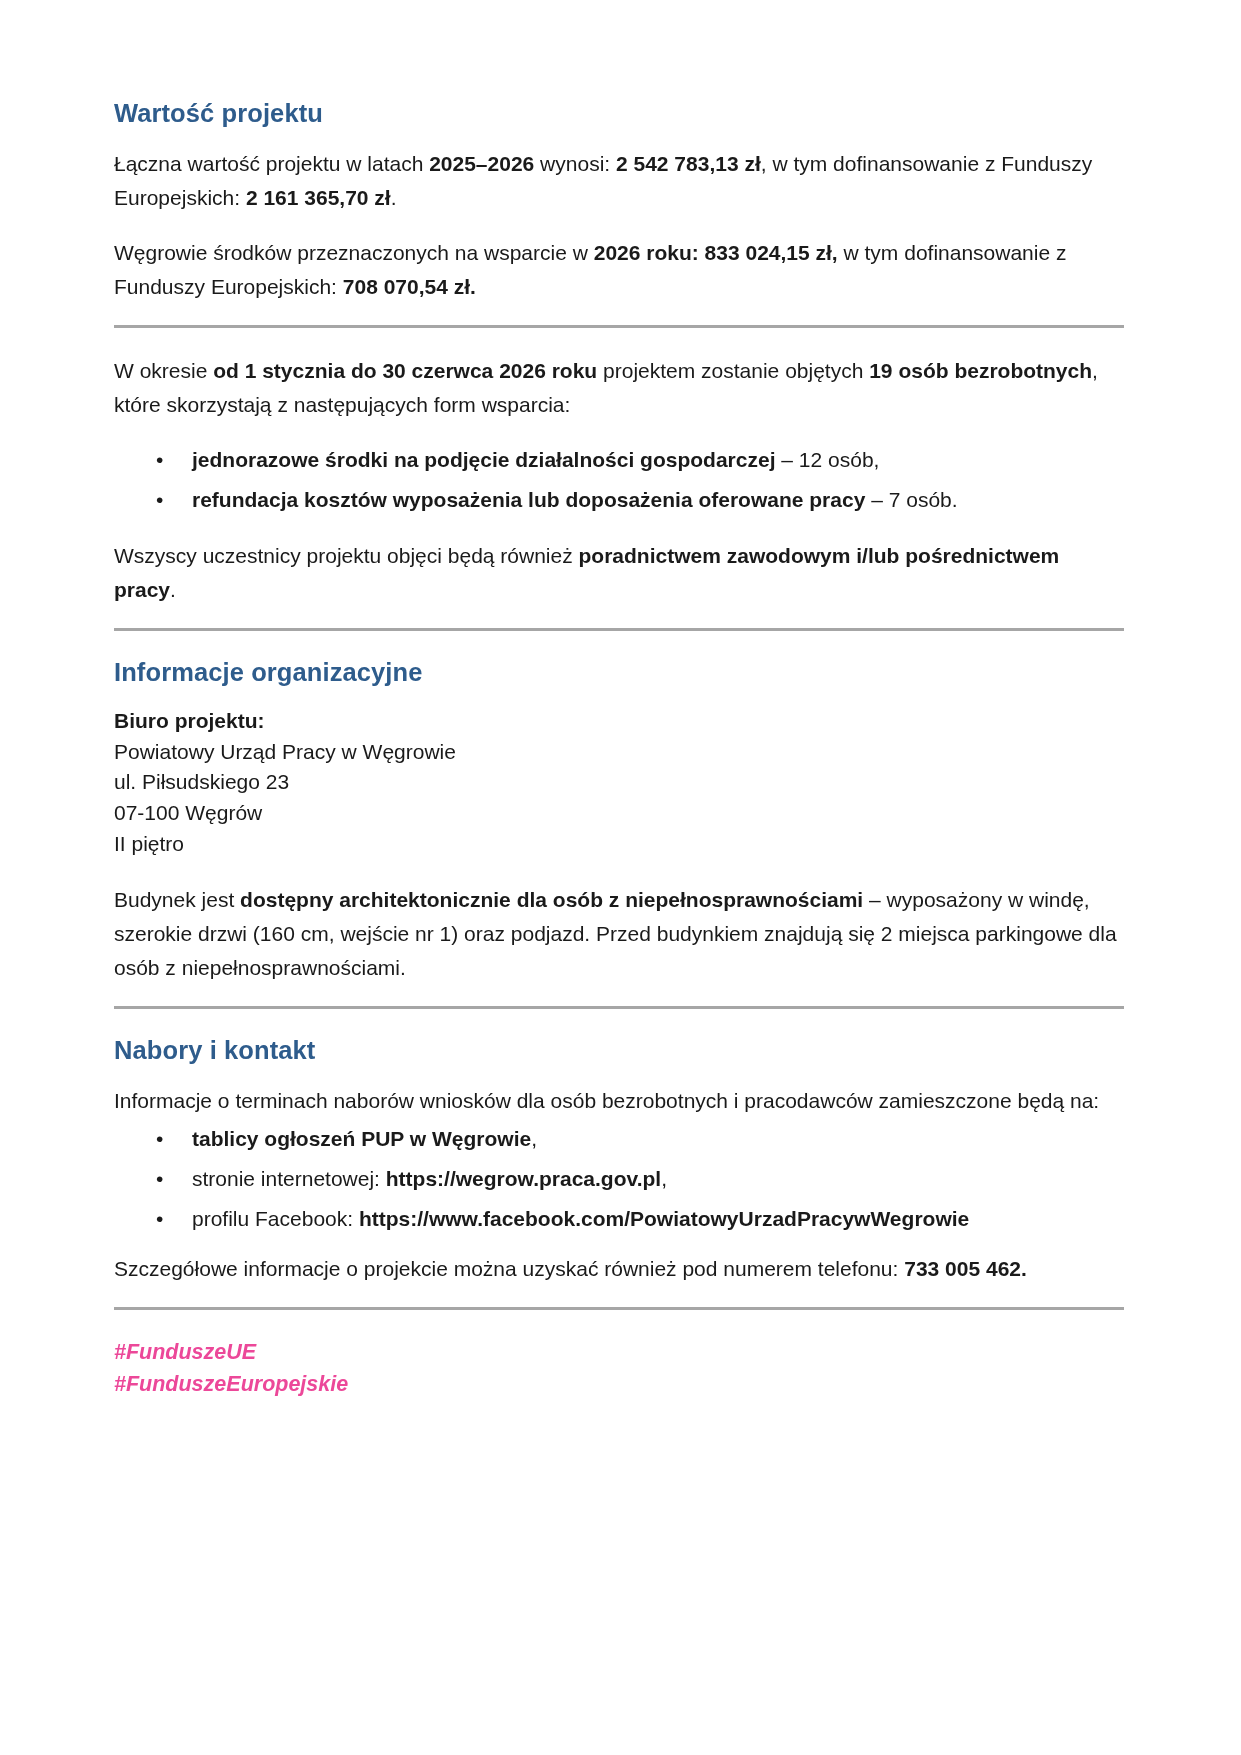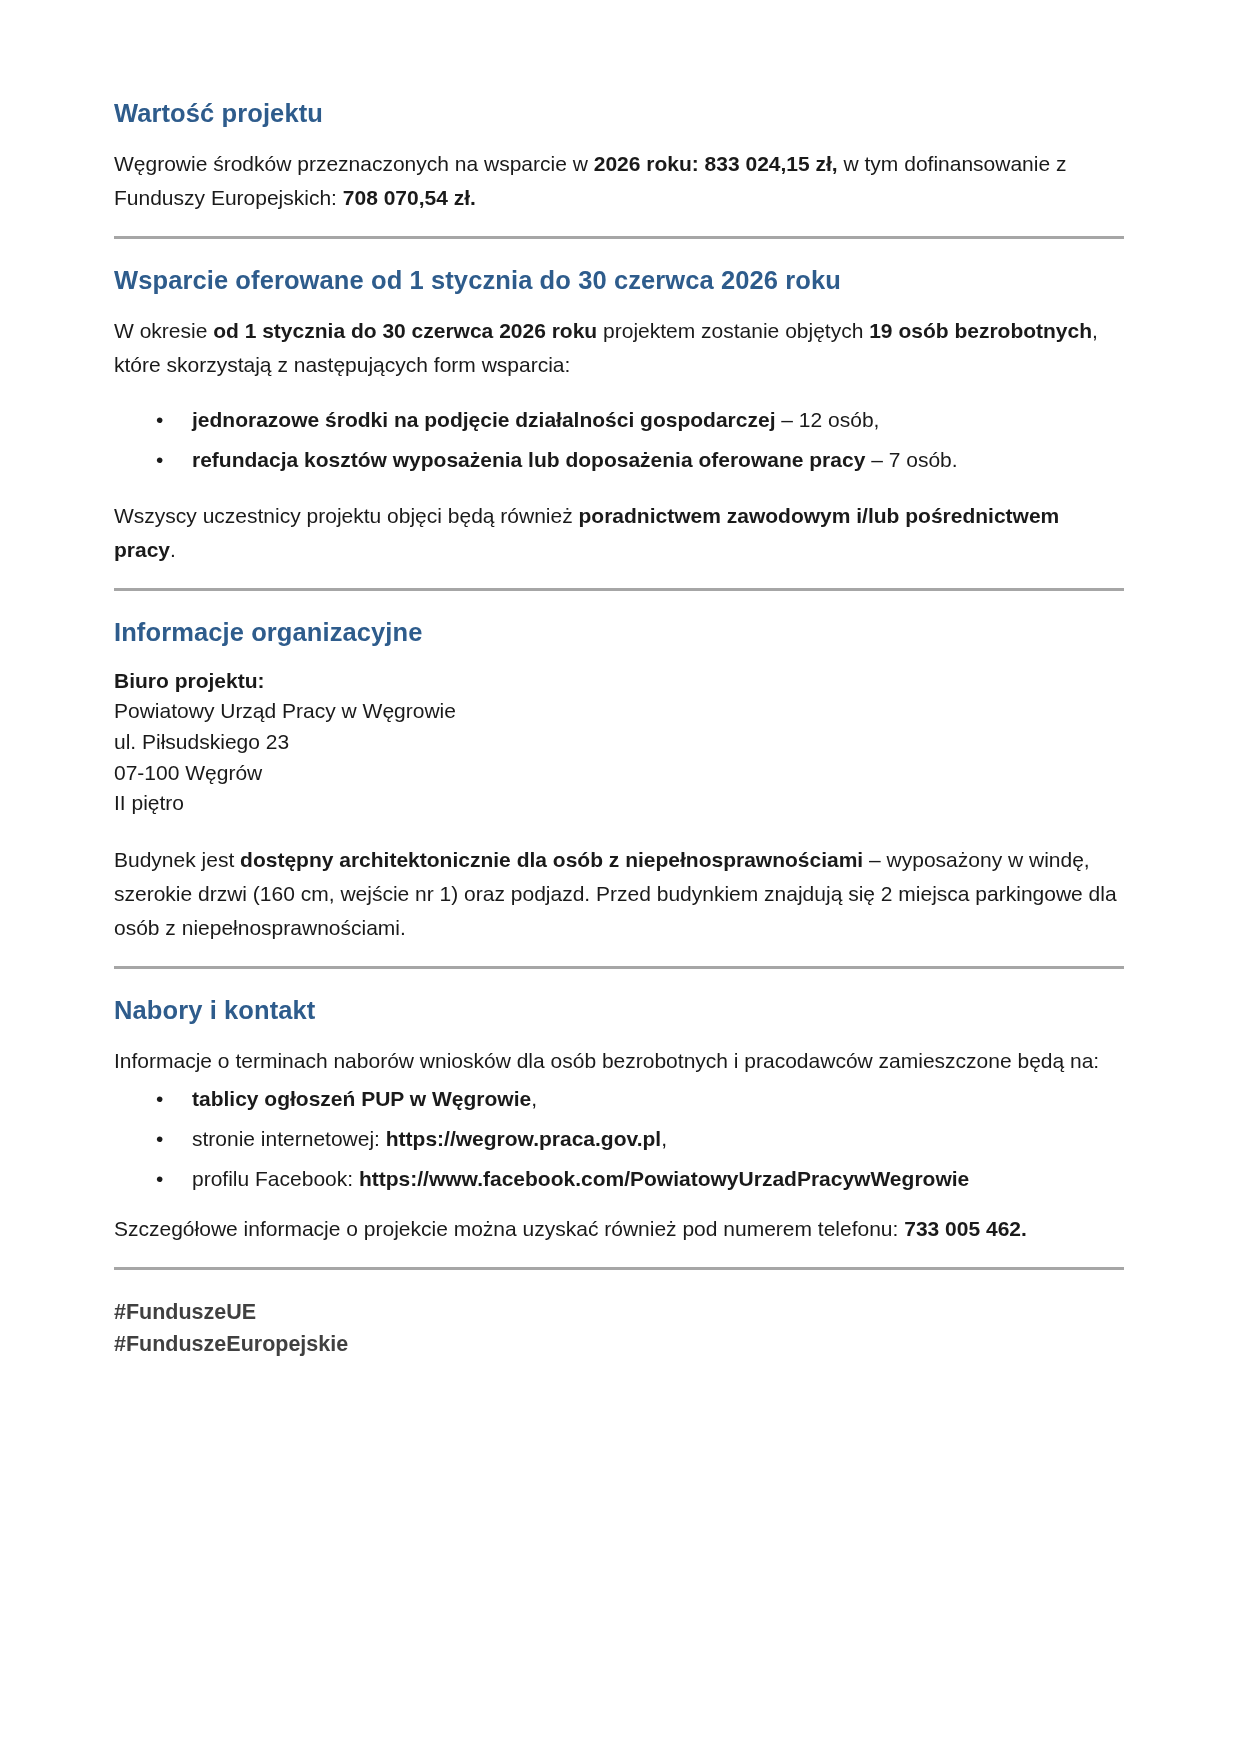--- a/index.html
+++ b/index.html
@@ -77,37 +77,38 @@
     font-size: 21px;
     line-height: 1.46;
     margin: 4px 0 24px 0;
   }
   .addr-block .addr-line { display: block; }
   .addr-block .addr-line.bold { font-weight: bold; }
   .hashtags {
     font-size: 21.5px;
     line-height: 1.5;
     font-weight: bold;
-    color: #404040;
+    color: #ec4899;
     margin: 0;
+    font-style: italic;
   }
   .hashtags span { display: block; }
 </style>
 </head>
 <body>
 
 <div class="page">
   <div class="content">
 
     <h2 class="section-heading">Wartość projektu</h2>
+    <p class="para"><span>Łączna wartość projektu w latach </span><b>2025–2026</b><span> wynosi: </span><b>2 542 783,13 zł</b><span>, w tym dofinansowanie z Funduszy Europejskich: </span><b>2 161 365,70 zł</b><span>.</span></p>
     <p class="para"><span>Węgrowie środków przeznaczonych na wsparcie w </span><b>2026 roku: 833 024,15 zł,</b><span> w tym dofinansowanie z Funduszy Europejskich: </span><b>708 070,54 zł.</b></p>
 
     <hr class="hr">
 
-    <h2 class="section-heading">Wsparcie oferowane od 1 stycznia do 30 czerwca 2026 roku</h2>
     <p class="para"><span>W okresie </span><b>od 1 stycznia do 30 czerwca 2026 roku</b><span> projektem zostanie objętych </span><b>19 osób bezrobotnych</b><span>, które skorzystają z następujących form wsparcia:</span></p>
     <ul class="bullets">
         <li><span class="bullet-dot">•</span><b>jednorazowe środki na podjęcie działalności gospodarczej</b><span> – 12 osób,</span></li>
         <li><span class="bullet-dot">•</span><b>refundacja kosztów wyposażenia lub doposażenia oferowane pracy</b><span> –  7 osób.</span></li>
       </ul>
     <p class="para"><span>Wszyscy uczestnicy projektu objęci będą również </span><b>poradnictwem zawodowym i/lub pośrednictwem pracy</b><span>.</span></p>
 
     <hr class="hr">
 
     <h2 class="section-heading">Informacje organizacyjne</h2>

